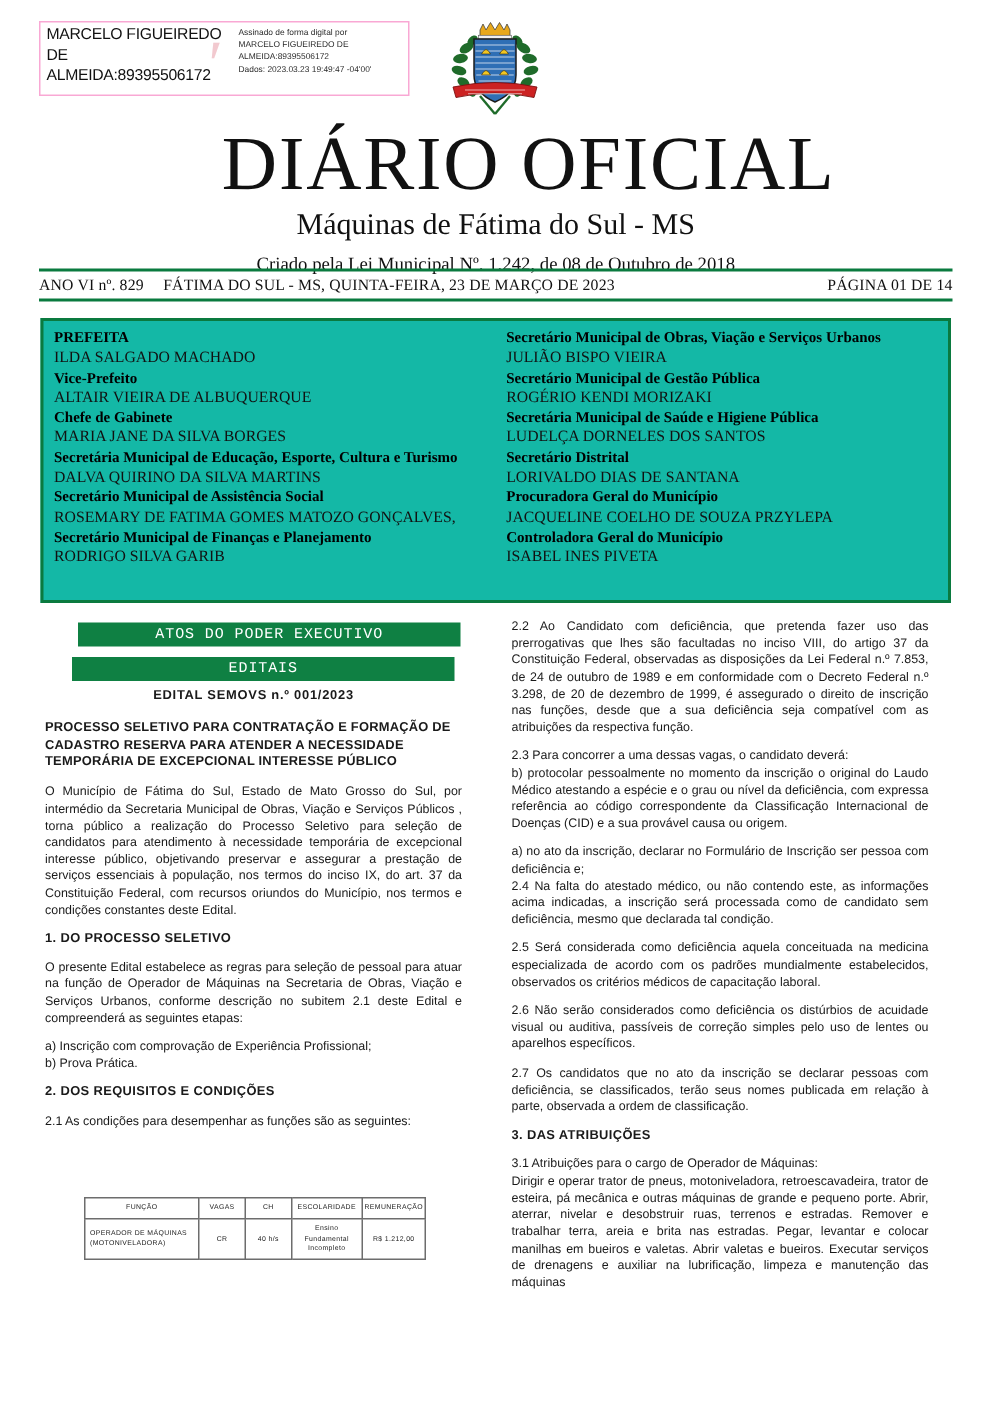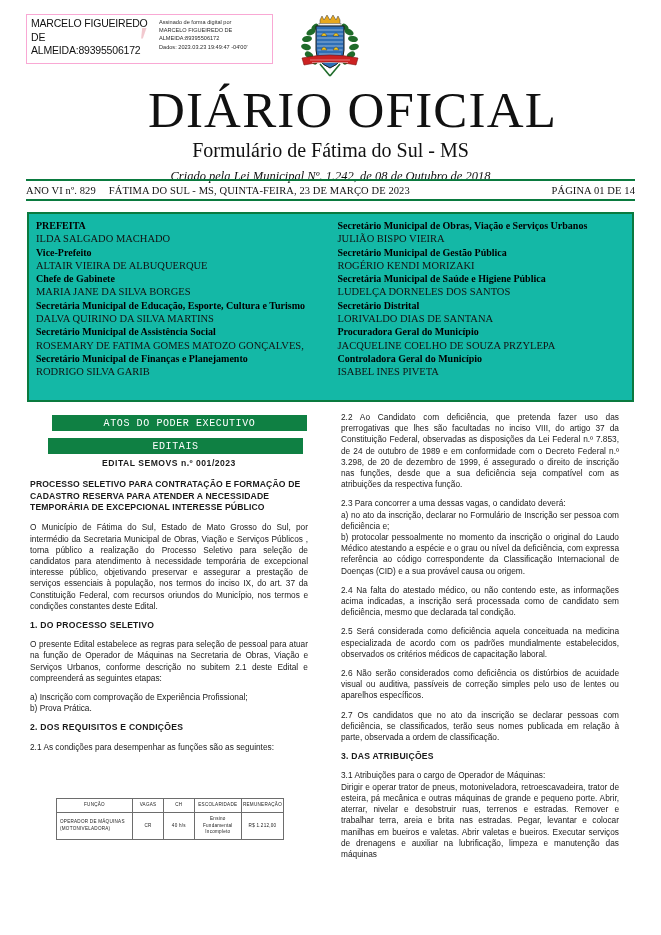--- a/index.html
+++ b/index.html
@@ -92,21 +92,20 @@
     line-height: 24px;
     margin-top: 2px;
     color: #111;
   }
   .do-law {
     font-family: "Liberation Serif", serif;
     font-size: 12.5px;
     line-height: 16px;
     margin-top: 6px;
     color: #111;
-    font-style: italic;
   }
 
   
   .inforule-top {
     position: absolute;
     left: 26px; top: 179px;
     width: 609px; height: 2px;
     background: #0a7a3f;
   }
   .inforule-bot {
@@ -323,21 +322,21 @@
   </g>
 
   <g stroke="#1f6b2a" stroke-width="1.6" fill="none">
     <path d="M24 52 L34 64"></path>
     <path d="M44 52 L34 64"></path>
   </g>
 </svg>
 
 <div class="masthead">
   <div class="do-title">DIÁRIO OFICIAL</div>
-  <div class="do-sub">Formulário de Fátima do Sul - MS</div>
+  <div class="do-sub">Máquinas de Fátima do Sul - MS</div>
   <div class="do-law">Criado pela Lei Municipal Nº. 1.242, de 08 de Outubro de 2018</div>
 </div>
 
 <div class="inforule-top"></div>
 <div class="infobar">
   <div class="ib-left">
     <span>ANO VI nº. 829</span>
     <span>FÁTIMA DO SUL - MS,  QUINTA-FEIRA, 23 DE MARÇO DE 2023</span>
   </div>
   <span>PÁGINA 01 DE 14</span>
@@ -414,22 +413,22 @@
       <td>40 h/s</td>
       <td>Ensino Fundamental Incompleto</td>
       <td>R$ 1.212,00</td>
     </tr>
   </tbody>
 </table>
 
 <div class="col col-right">
   <div class="p">2.2 Ao Candidato com deficiência, que pretenda fazer uso das prerrogativas que lhes são facultadas no inciso VIII, do artigo 37 da Constituição Federal, observadas as disposições da Lei Federal n.º 7.853, de 24 de outubro de 1989 e em conformidade com o Decreto Federal n.º 3.298, de 20 de dezembro de 1999, é assegurado o direito de inscrição nas funções, desde que a sua deficiência seja compatível com as atribuições da respectiva função.</div>
   <div class="p tight noindent">2.3 Para concorrer a uma dessas vagas, o candidato deverá:</div>
+  <div class="p">b) protocolar pessoalmente no momento da inscrição o original do Laudo Médico atestando a espécie e o grau ou nível da deficiência, com expressa referência ao código correspondente da Classificação Internacional de Doenças (CID) e a sua provável causa ou origem.</div>
   <div class="p tight">a) no ato da inscrição, declarar no Formulário de Inscrição ser pessoa com deficiência e;</div>
-  <div class="p">b) protocolar pessoalmente no momento da inscrição o original do Laudo Médico atestando a espécie e o grau ou nível da deficiência, com expressa referência ao código correspondente da Classificação Internacional de Doenças (CID) e a sua provável causa ou origem.</div>
   <div class="p">2.4 Na falta do atestado médico, ou não contendo este, as informações acima indicadas, a inscrição será processada como de candidato sem deficiência, mesmo que declarada tal condição.</div>
   <div class="p">2.5 Será considerada como deficiência aquela conceituada na medicina especializada de acordo com os padrões mundialmente estabelecidos, observados os critérios médicos de capacitação laboral.</div>
   <div class="p">2.6 Não serão considerados como deficiência os distúrbios de acuidade visual ou auditiva, passíveis de correção simples pelo uso de lentes ou aparelhos específicos.</div>
   <div class="p">2.7 Os candidatos que no ato da inscrição se declarar pessoas com deficiência, se classificados, terão seus nomes publicada em relação à parte, observada a ordem de classificação.</div>
   <div class="head">3. DAS ATRIBUIÇÕES</div>
   <div class="p tight noindent">3.1 Atribuições para o cargo de Operador de Máquinas:</div>
   <div class="p">Dirigir e operar trator de pneus, motoniveladora, retroescavadeira, trator de esteira, pá mecânica e outras máquinas de grande e pequeno porte. Abrir, aterrar, nivelar e desobstruir ruas, terrenos e estradas. Remover e trabalhar terra, areia e brita nas estradas. Pegar, levantar e colocar manilhas em bueiros e valetas. Abrir valetas e bueiros. Executar serviços de drenagens e auxiliar na lubrificação, limpeza e manutenção das máquinas</div>
 </div>
 
 </body></html>

